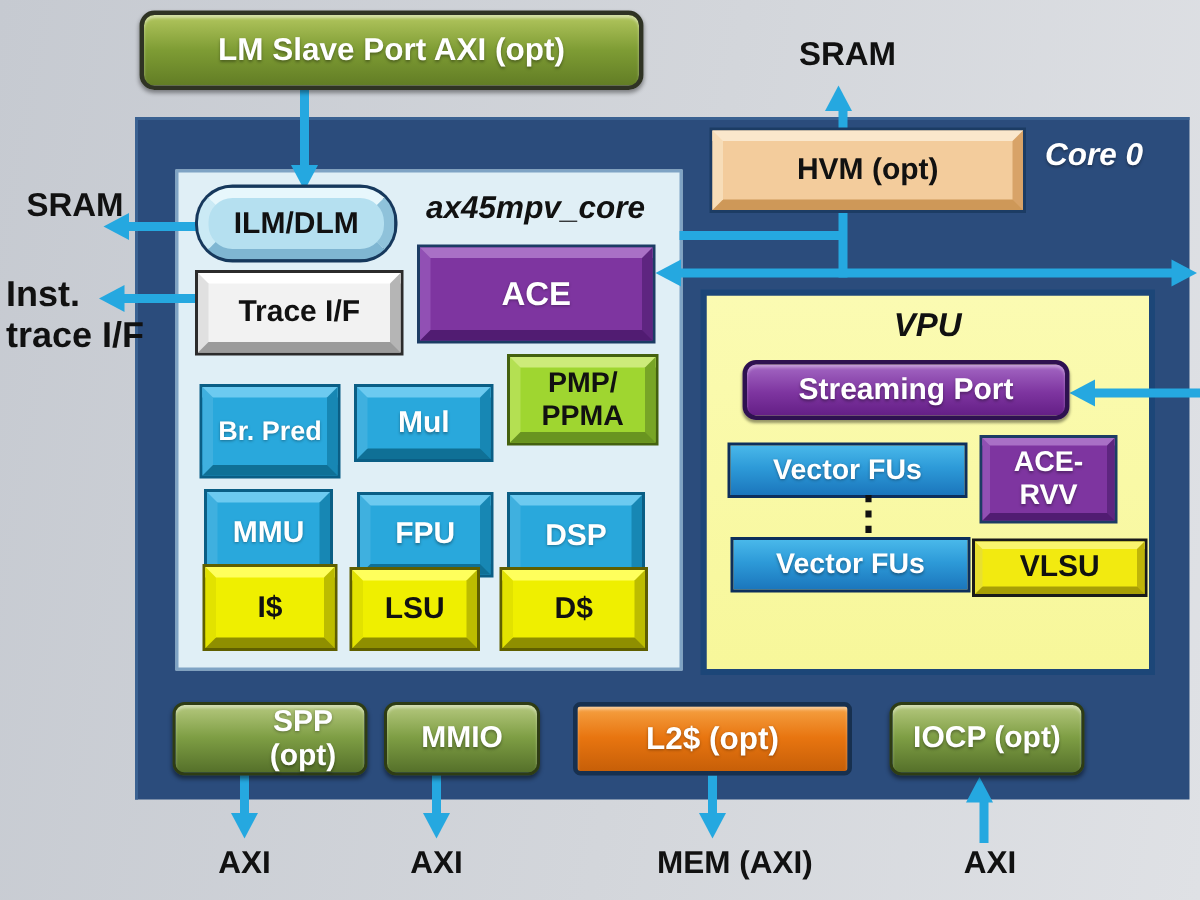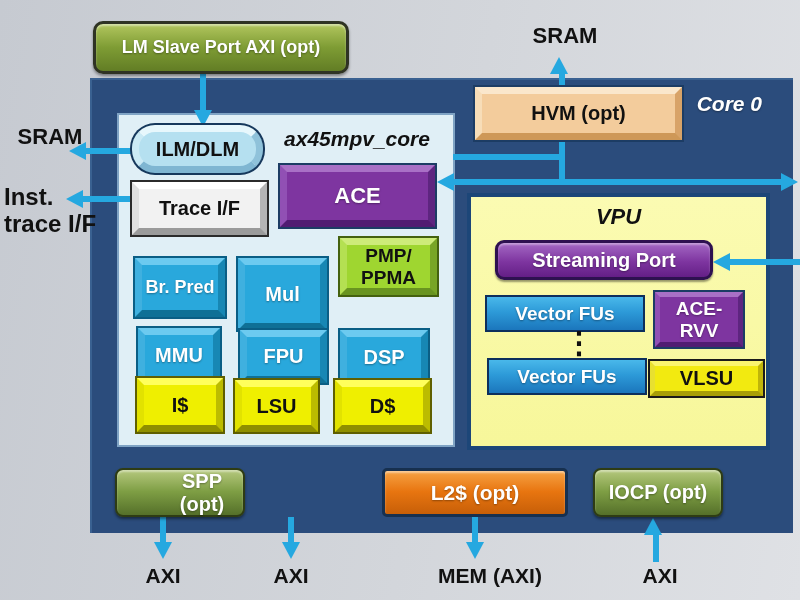--- a/index.html
+++ b/index.html
@@ -93,32 +93,32 @@
 
   <div class="aline" style="left:288px;top:517px;width:6px;height:27px;"></div>
   <div class="ah ah-down" style="left:282px;top:542px;"></div>
 
   <div class="aline" style="left:472px;top:517px;width:6px;height:27px;"></div>
   <div class="ah ah-down" style="left:466px;top:542px;"></div>
 
   <div class="aline" style="left:653px;top:534px;width:6px;height:28px;"></div>
   <div class="ah ah-up" style="left:644px;top:518px;"></div>
 
-  <div class="btn btn-lm wht" style="left:93px;top:21px;width:256px;height:53px;font-size:18px;">LM Slave Port AXI (opt)</div>
+  <div class="btn btn-lm wht" style="left:93px;top:7px;width:336px;height:53px;font-size:21px;">LM Slave Port AXI (opt)</div>
   <div class="lbl blk" style="left:520px;top:22px;width:90px;height:28px;font-size:22px;">SRAM</div>
   <div class="lbl blk" style="left:10px;top:123px;width:80px;height:27px;font-size:22px;">SRAM</div>
   <div class="lbl blk pre" style="left:4px;top:183px;width:104px;height:56px;font-size:24px;justify-content:flex-start;text-align:left;">Inst.
 trace I/F</div>
 
   <div class="bv bv-ilm blk" style="left:132px;top:125px;width:131px;height:48px;font-size:20px;">ILM/DLM</div>
   <div class="bv bv-trace blk" style="left:132px;top:182px;width:135px;height:53px;font-size:20px;">Trace I/F</div>
   <div class="bv bv-purple wht" style="left:280px;top:165px;width:155px;height:62px;font-size:22px;">ACE</div>
 
   <div class="bv bv-blue wht" style="left:135px;top:238px;width:90px;height:59px;font-size:18px;">Br. Pred</div>
-  <div class="bv bv-blue wht" style="left:238px;top:238px;width:89px;height:72px;font-size:20px;">Mul</div>
+  <div class="bv bv-blue wht" style="left:238px;top:238px;width:89px;height:48px;font-size:20px;">Mul</div>
   <div class="bv bv-green blk pre" style="left:340px;top:238px;width:97px;height:57px;font-size:19px;">PMP/
 PPMA</div>
 
   <div class="bv bv-blue wht" style="left:138px;top:308px;width:82px;height:55px;font-size:20px;">MMU</div>
   <div class="bv bv-blue wht" style="left:240px;top:310px;width:87px;height:53px;font-size:20px;">FPU</div>
   <div class="bv bv-blue wht" style="left:340px;top:310px;width:88px;height:55px;font-size:20px;">DSP</div>
 
   <div class="bv bv-yellow blk" style="left:137px;top:378px;width:86px;height:54px;font-size:20px;">I$</div>
   <div class="bv bv-yellow blk" style="left:235px;top:380px;width:83px;height:52px;font-size:20px;">LSU</div>
   <div class="bv bv-yellow blk" style="left:335px;top:380px;width:95px;height:52px;font-size:20px;">D$</div>
@@ -127,20 +127,21 @@
 
   <div class="btn btn-stream wht" style="left:495px;top:240px;width:218px;height:40px;font-size:20px;">Streaming Port</div>
   <div class="vec wht" style="left:485px;top:295px;width:160px;height:37px;font-size:19px;">Vector FUs</div>
   <div class="bv bv-purple wht pre" style="left:655px;top:292px;width:88px;height:55px;font-size:19px;border-width:5px;">ACE-
 RVV</div>
   <div class="dots" style="left:564px;top:328px;">⋮</div>
   <div class="vec wht" style="left:487px;top:358px;width:160px;height:37px;font-size:19px;">Vector FUs</div>
   <div class="bv bv-vlsu blk" style="left:650px;top:361px;width:113px;height:35px;font-size:20px;">VLSU</div>
 
   <div class="btn btn-green wht" style="left:115px;top:468px;width:130px;height:49px;font-size:20px;padding-left:44px;">SPP (opt)</div>
+  <div class="btn btn-green wht" style="left:256px;top:468px;width:104px;height:49px;font-size:20px;">MMIO</div>
   <div class="btn btn-orange wht" style="left:382px;top:468px;width:186px;height:49px;font-size:21px;">L2$ (opt)</div>
   <div class="btn btn-green wht" style="left:593px;top:468px;width:130px;height:49px;font-size:20px;">IOCP (opt)</div>
 
   <div class="lbl blk" style="left:133px;top:562px;width:60px;height:28px;font-size:21px;">AXI</div>
   <div class="lbl blk" style="left:261px;top:562px;width:60px;height:28px;font-size:21px;">AXI</div>
   <div class="lbl blk" style="left:425px;top:562px;width:130px;height:28px;font-size:21px;">MEM (AXI)</div>
   <div class="lbl blk" style="left:630px;top:562px;width:60px;height:28px;font-size:21px;">AXI</div>
 
 </div>
 

